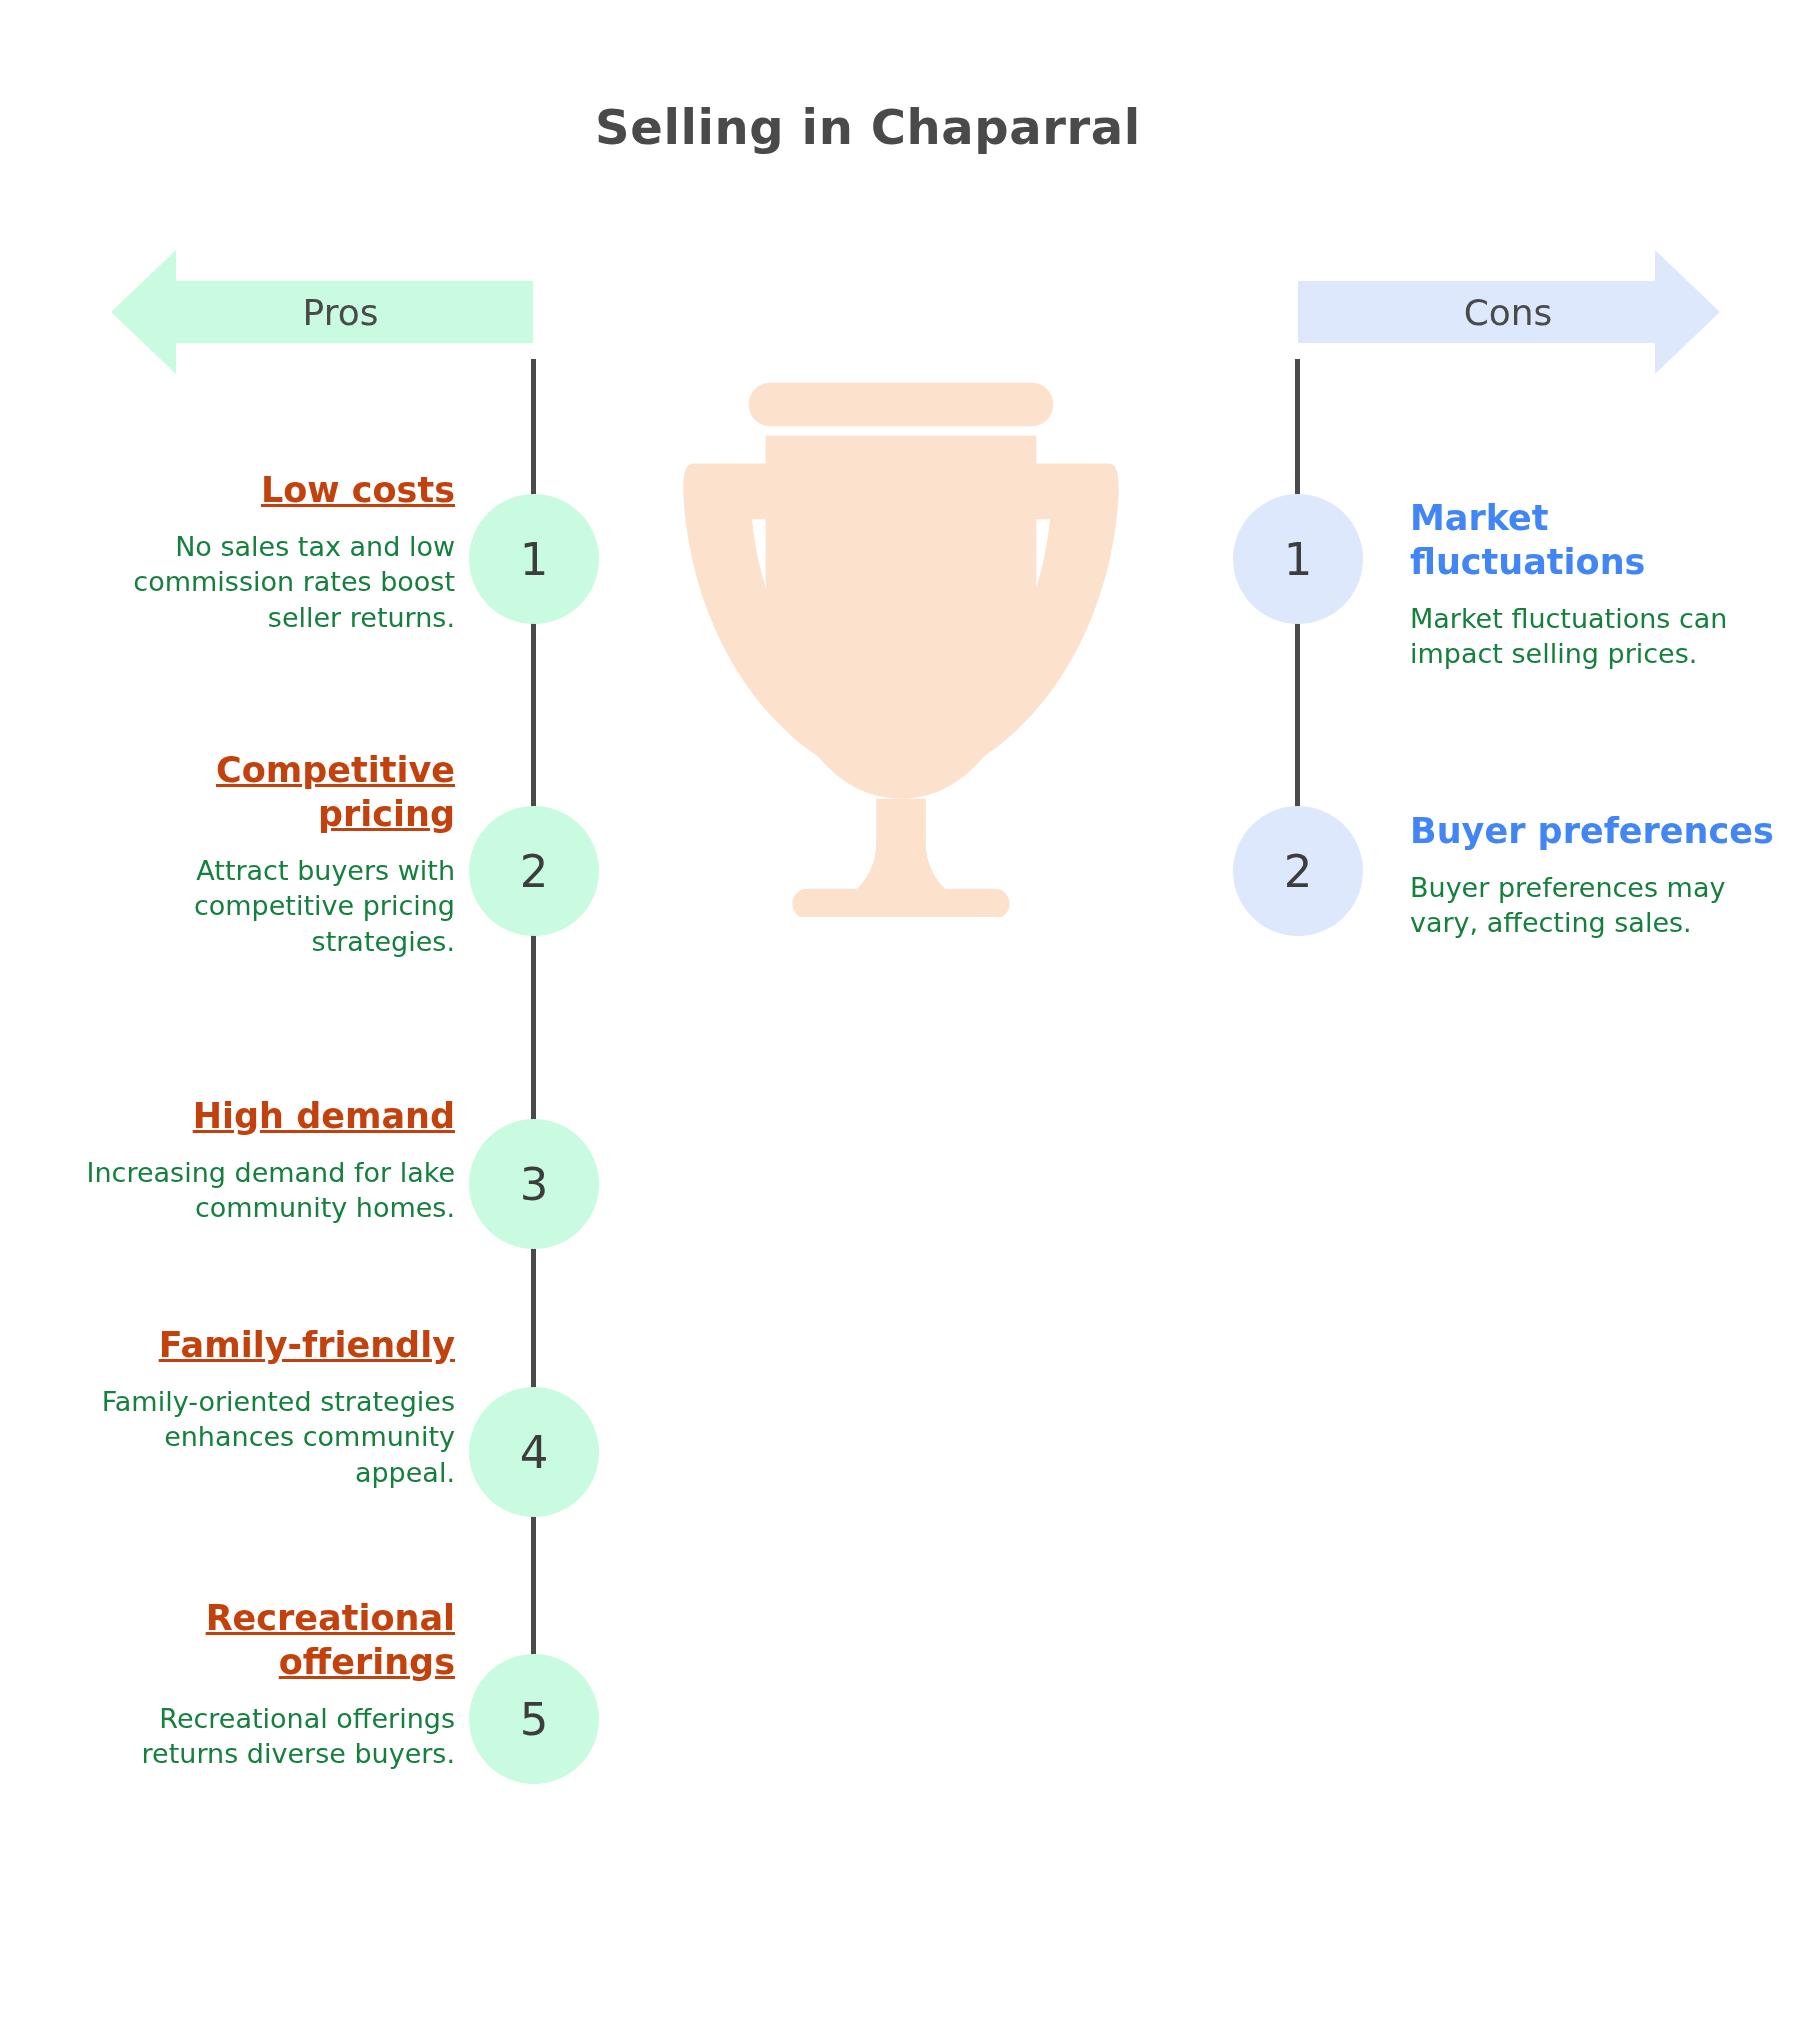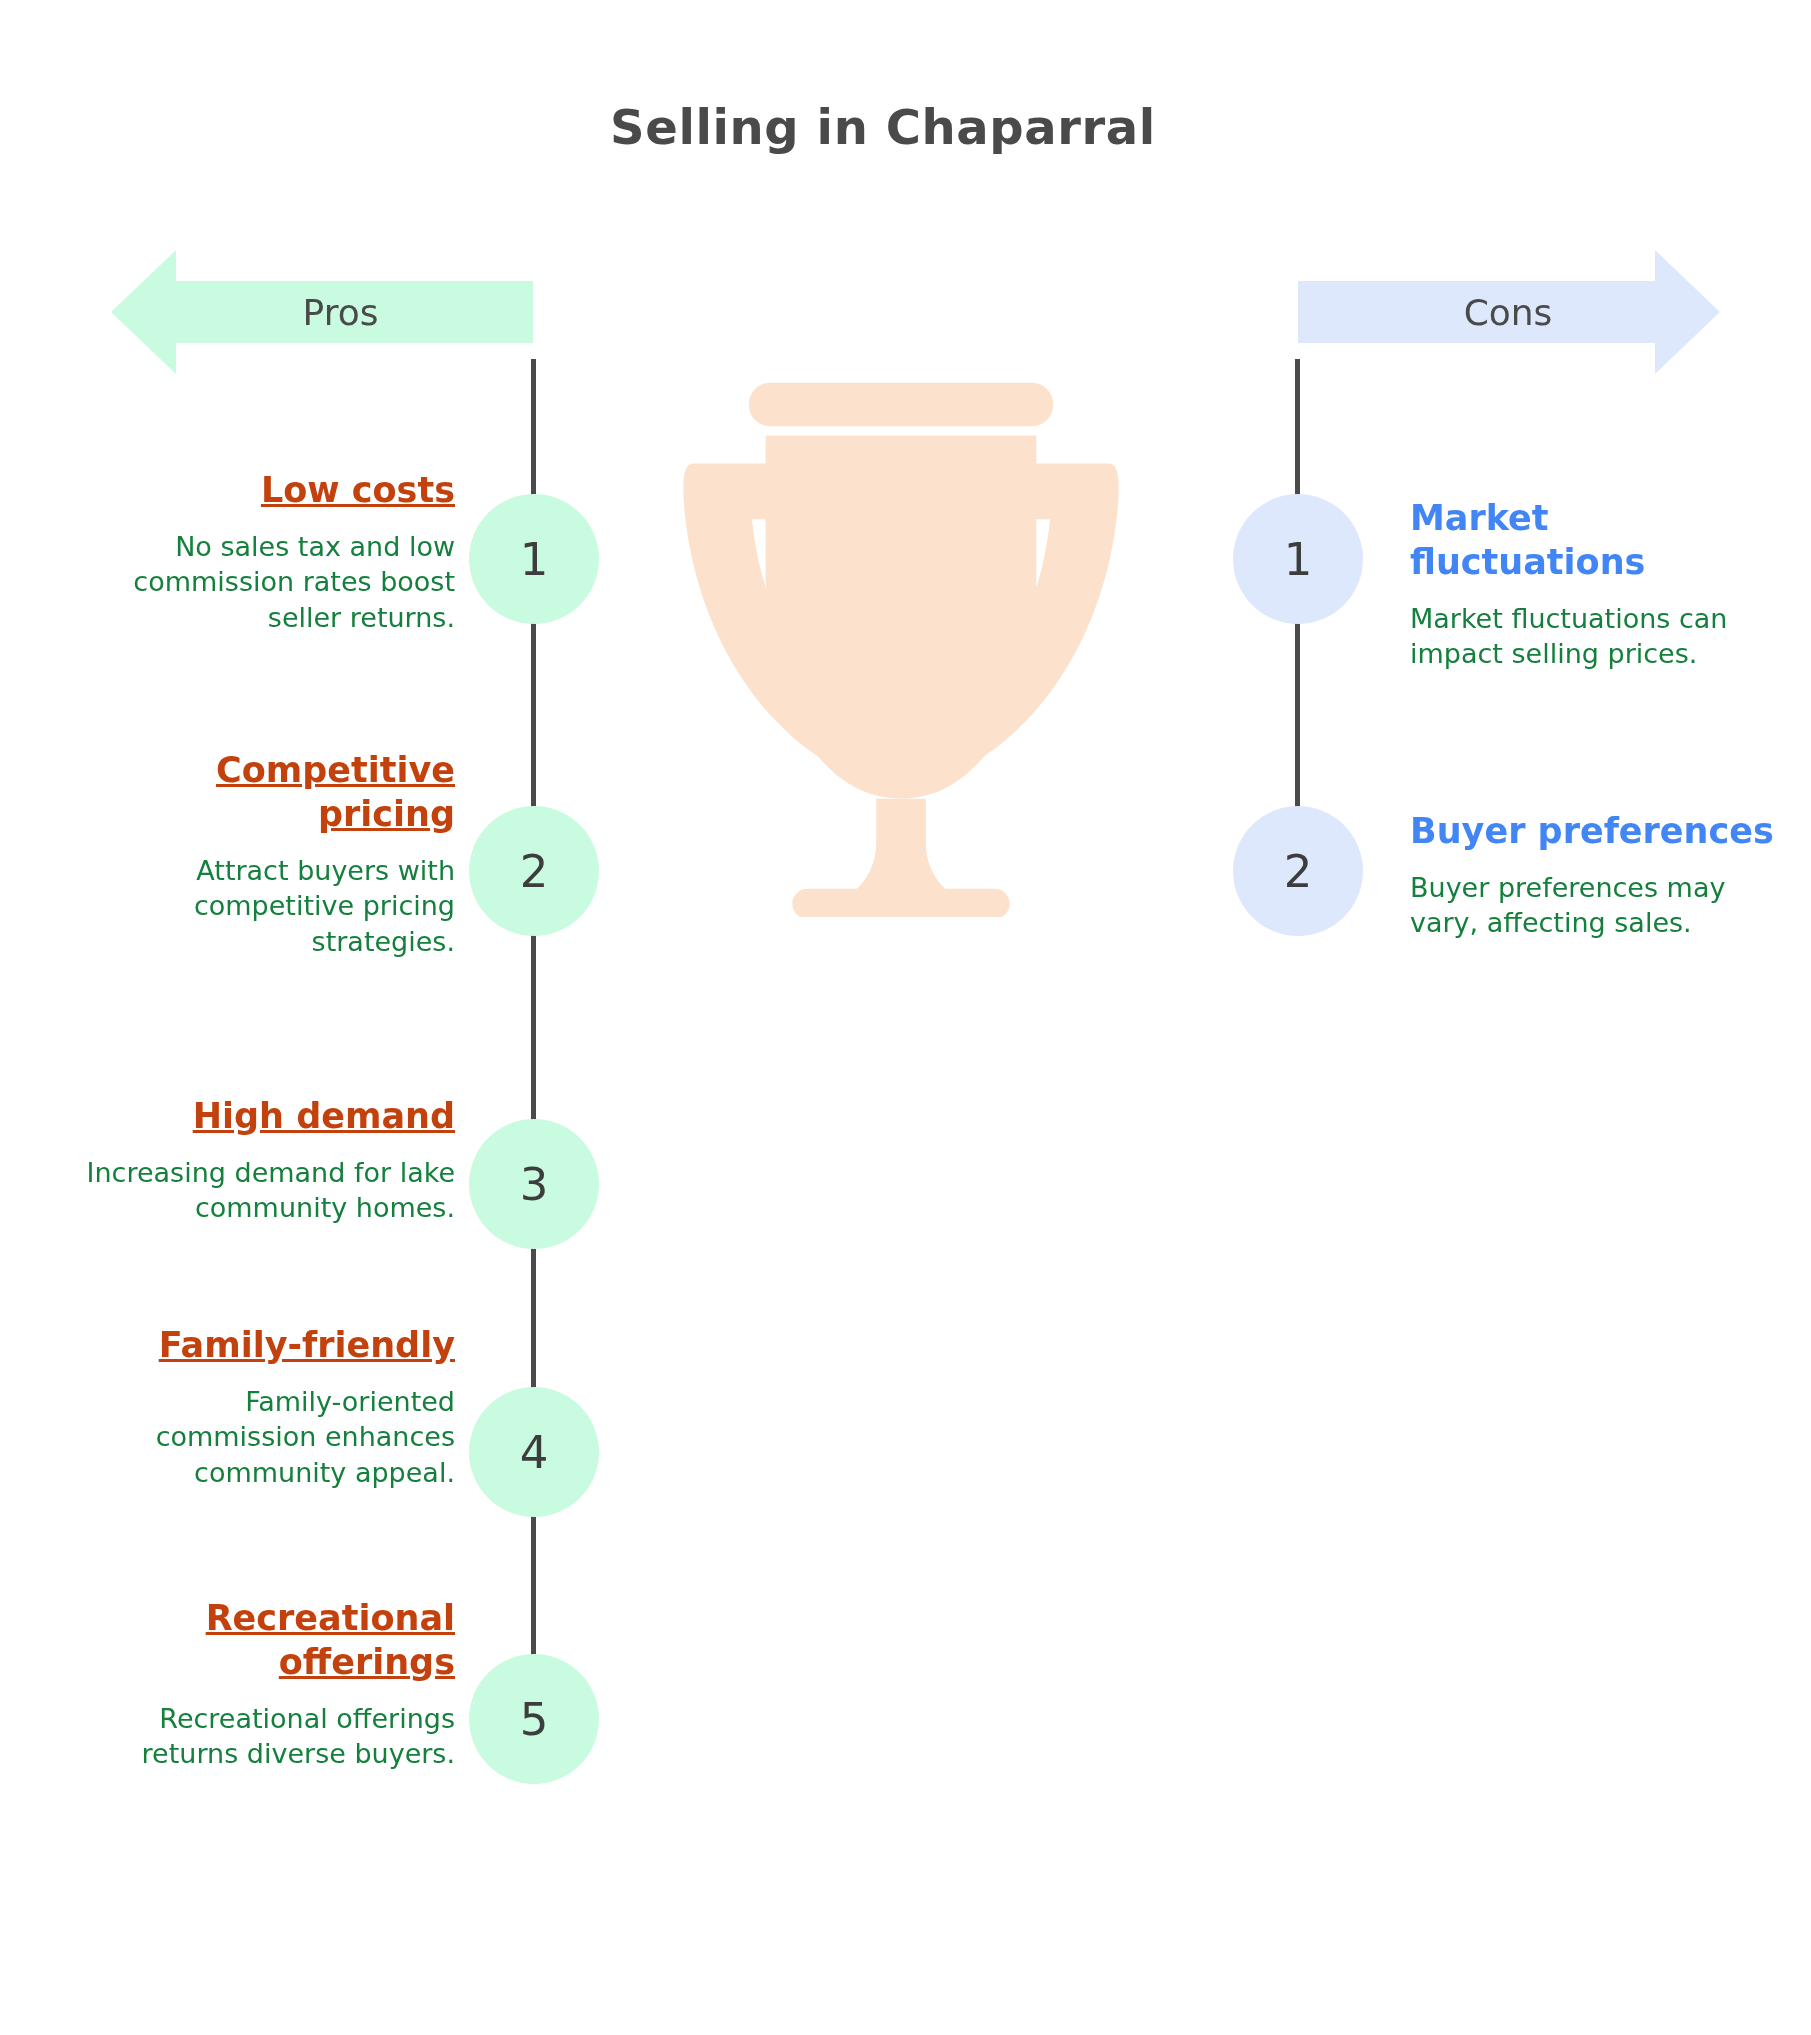--- a/index.html
+++ b/index.html
@@ -20,21 +20,20 @@
     position: absolute;
     left: 0;
     top: 99px;
     width: 1736px;
     text-align: center;
     font-family: "DejaVu Sans", sans-serif;
     font-size: 48px;
     font-weight: bold;
     color: #4a4a4a;
     letter-spacing: 0.6px;
-    padding-left: 15px;
   }
 
   
   .column {
     position: absolute;
     top: 0;
     width: 906px;
     height: 2035px;
   }
   #pros-column { left: 0; margin-left: 20px; }
@@ -165,21 +164,21 @@
   <div class="item-text pros" style="top:1095px">
     <div class="item-heading pros">High demand</div>
     <div class="item-body">Increasing demand for lake community homes.</div>
   </div>
 
   <div class="bubble pros" style="top:1387px">
     <span>4</span>
   </div>
   <div class="item-text pros" style="top:1324px">
     <div class="item-heading pros">Family-friendly</div>
-    <div class="item-body">Family-oriented commission enhances community appeal.</div>
+    <div class="item-body">Family-oriented strategies enhances community appeal.</div>
   </div>
 
   <div class="bubble pros" style="top:1654px">
     <span>5</span>
   </div>
   <div class="item-text pros" style="top:1597px">
     <div class="item-heading pros">Recreational offerings</div>
     <div class="item-body">Recreational offerings returns diverse buyers.</div>
   </div>
 </div>

